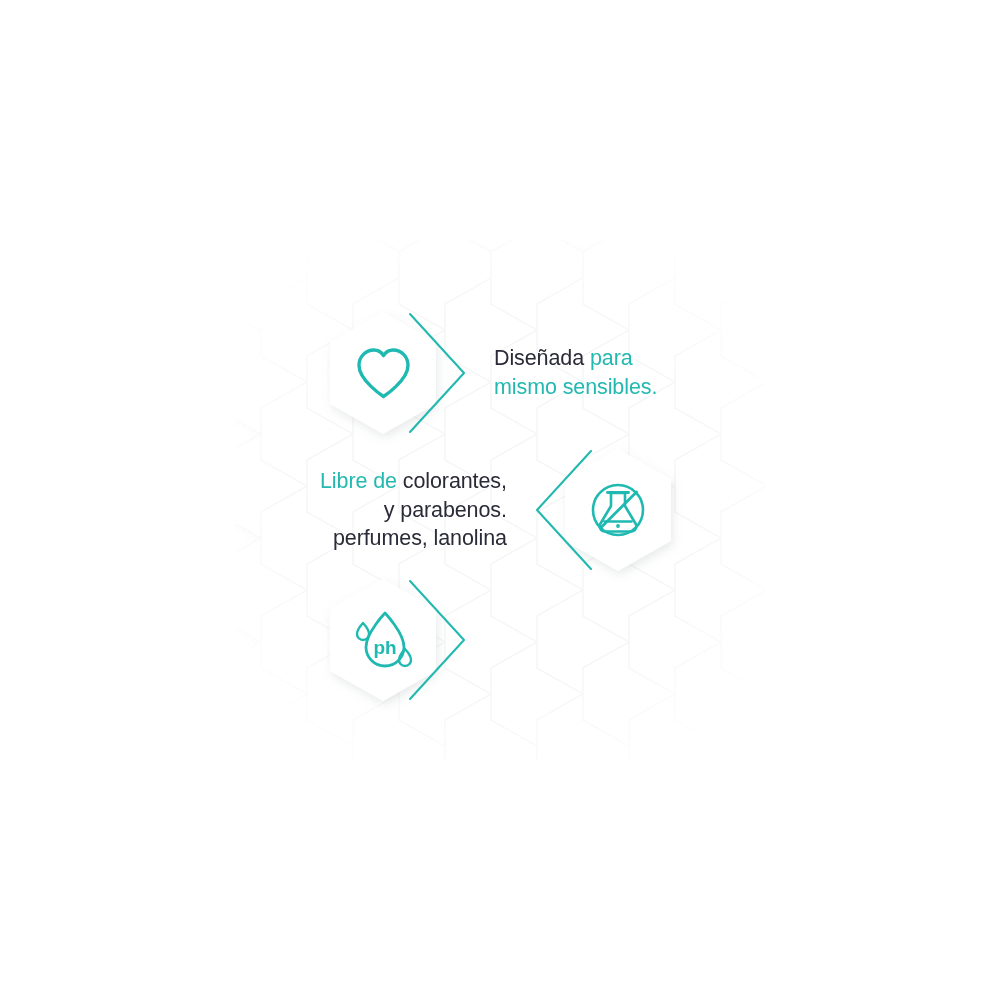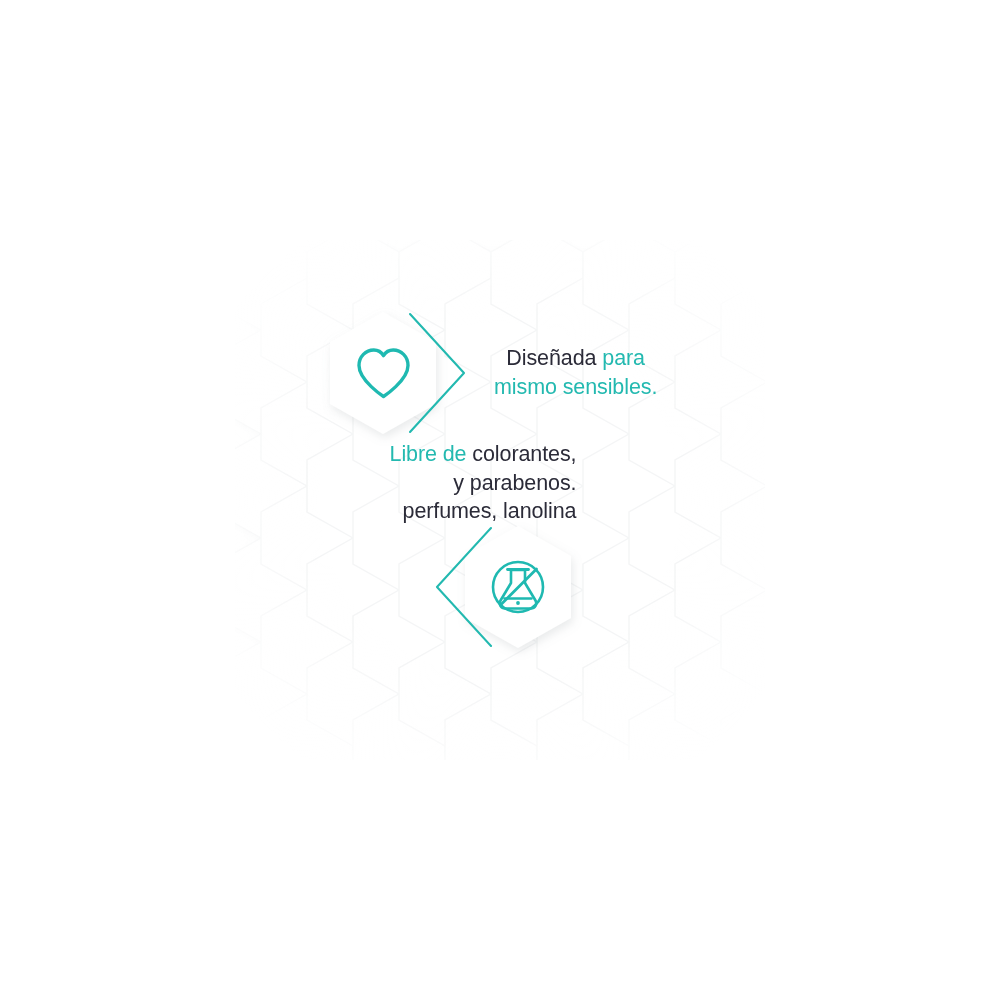--- a/index.html
+++ b/index.html
@@ -27,42 +27,42 @@
   }
   .hex-bg svg { display:block; }
 
   
   .row {
     position:absolute;
     display:flex;
     align-items:center;
   }
   .row-1 { left:330px; top:305px; width:400px; height:135px; }
-  .row-2 { left:320px; top:440px; width:350px; height:140px; flex-direction:column; }
+  .row-2 { left:320px; top:440px; width:350px; height:140px; flex-direction:row; }
   .row-3 { left:330px; top:570px; width:420px; height:140px; }
 
   
   .badge {
     position:relative;
     width:128px; height:122px;
     flex:0 0 auto;
   }
   .badge svg { display:block; overflow:visible; }
 
   
   .caption {
     font-size:21.5px;
     line-height:1.33;
     color:#2b2b38;
     letter-spacing:-0.1px;
     white-space:nowrap;
   }
   .caption .hl { color:#23b9b0; }
 
-  .cap-right { margin-left:36px; text-align:center; }
+  .cap-right { margin-left:36px; text-align:left; }
   .cap-left  { margin-right:24px; text-align:right; }
 
   .row-2 .caption { text-align:right; }
 </style>
 </head>
 <body>
 
 <div id="stage">
 
   <div class="hex-bg">
@@ -225,16 +225,42 @@
           <circle cx="27" cy="45" r="1.9" fill="#1fb9b1"></circle>
 
           <line x1="9.5" y1="47" x2="45.5" y2="11" stroke="#1fb9b1" stroke-width="2.8" stroke-linecap="round"></line>
         </g>
       </svg>
     </div>
   </div>
 
   <div class="row row-3">
 
+    <div class="badge">
+      <svg width="140" height="122" viewBox="0 0 140 122">
+        <polygon points="53,0 106,30 106,92 53,122 0,92 0,30" fill="#ffffff" filter="url(#softshadow)"></polygon>
+        <polyline points="80,2 134,61 80,120" fill="none" stroke="#23b9b0" stroke-width="2.1" stroke-linecap="round" stroke-linejoin="round"></polyline>
+
+        <g transform="translate(24,30)">
+
+          <path d="M31,4 C31,4 50,24 50,38
+                   C50,48.5 41.5,57 31,57
+                   C20.5,57 12,48.5 12,38
+                   C12,24 31,4 31,4 Z" fill="none" stroke="#1fb9b1" stroke-width="2.8" stroke-linejoin="round"></path>
+
+          <path d="M9,14 C9,14 15,20.5 15,25
+                   C15,28.3 12.3,31 9,31
+                   C5.7,31 3,28.3 3,25
+                   C3,20.5 9,14 9,14 Z" fill="none" stroke="#1fb9b1" stroke-width="2.4" stroke-linejoin="round"></path>
+
+          <path d="M51,40 C51,40 57,46.5 57,51
+                   C57,54.3 54.3,57 51,57
+                   C47.7,57 45,54.3 45,51
+                   C45,46.5 51,40 51,40 Z" fill="none" stroke="#1fb9b1" stroke-width="2.4" stroke-linejoin="round"></path>
+
+          <text x="31" y="45" text-anchor="middle" font-family="'Liberation Sans', sans-serif" font-size="19" font-weight="bold" fill="#1fb9b1">ph</text>
+        </g>
+      </svg>
+    </div>
 
   </div>
 
 </div>
 
 </body></html>

